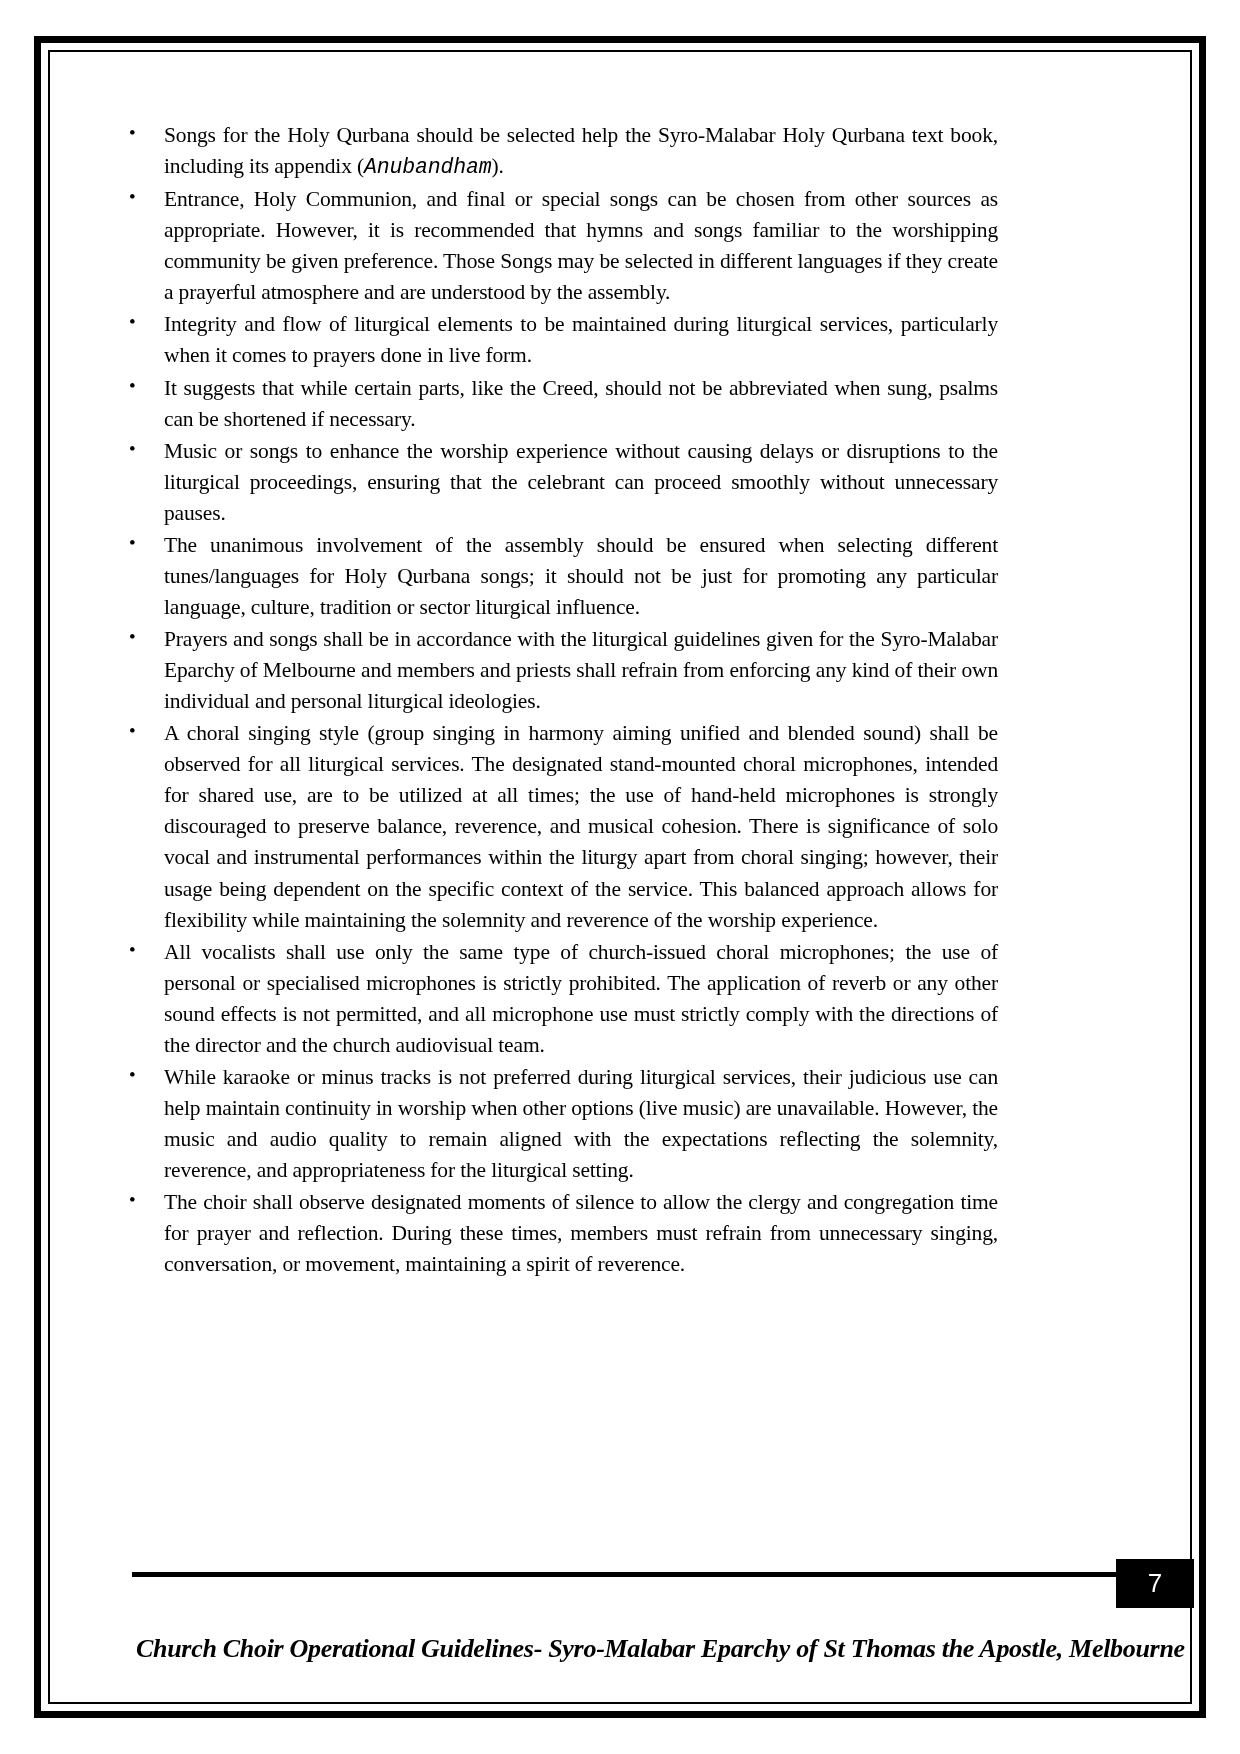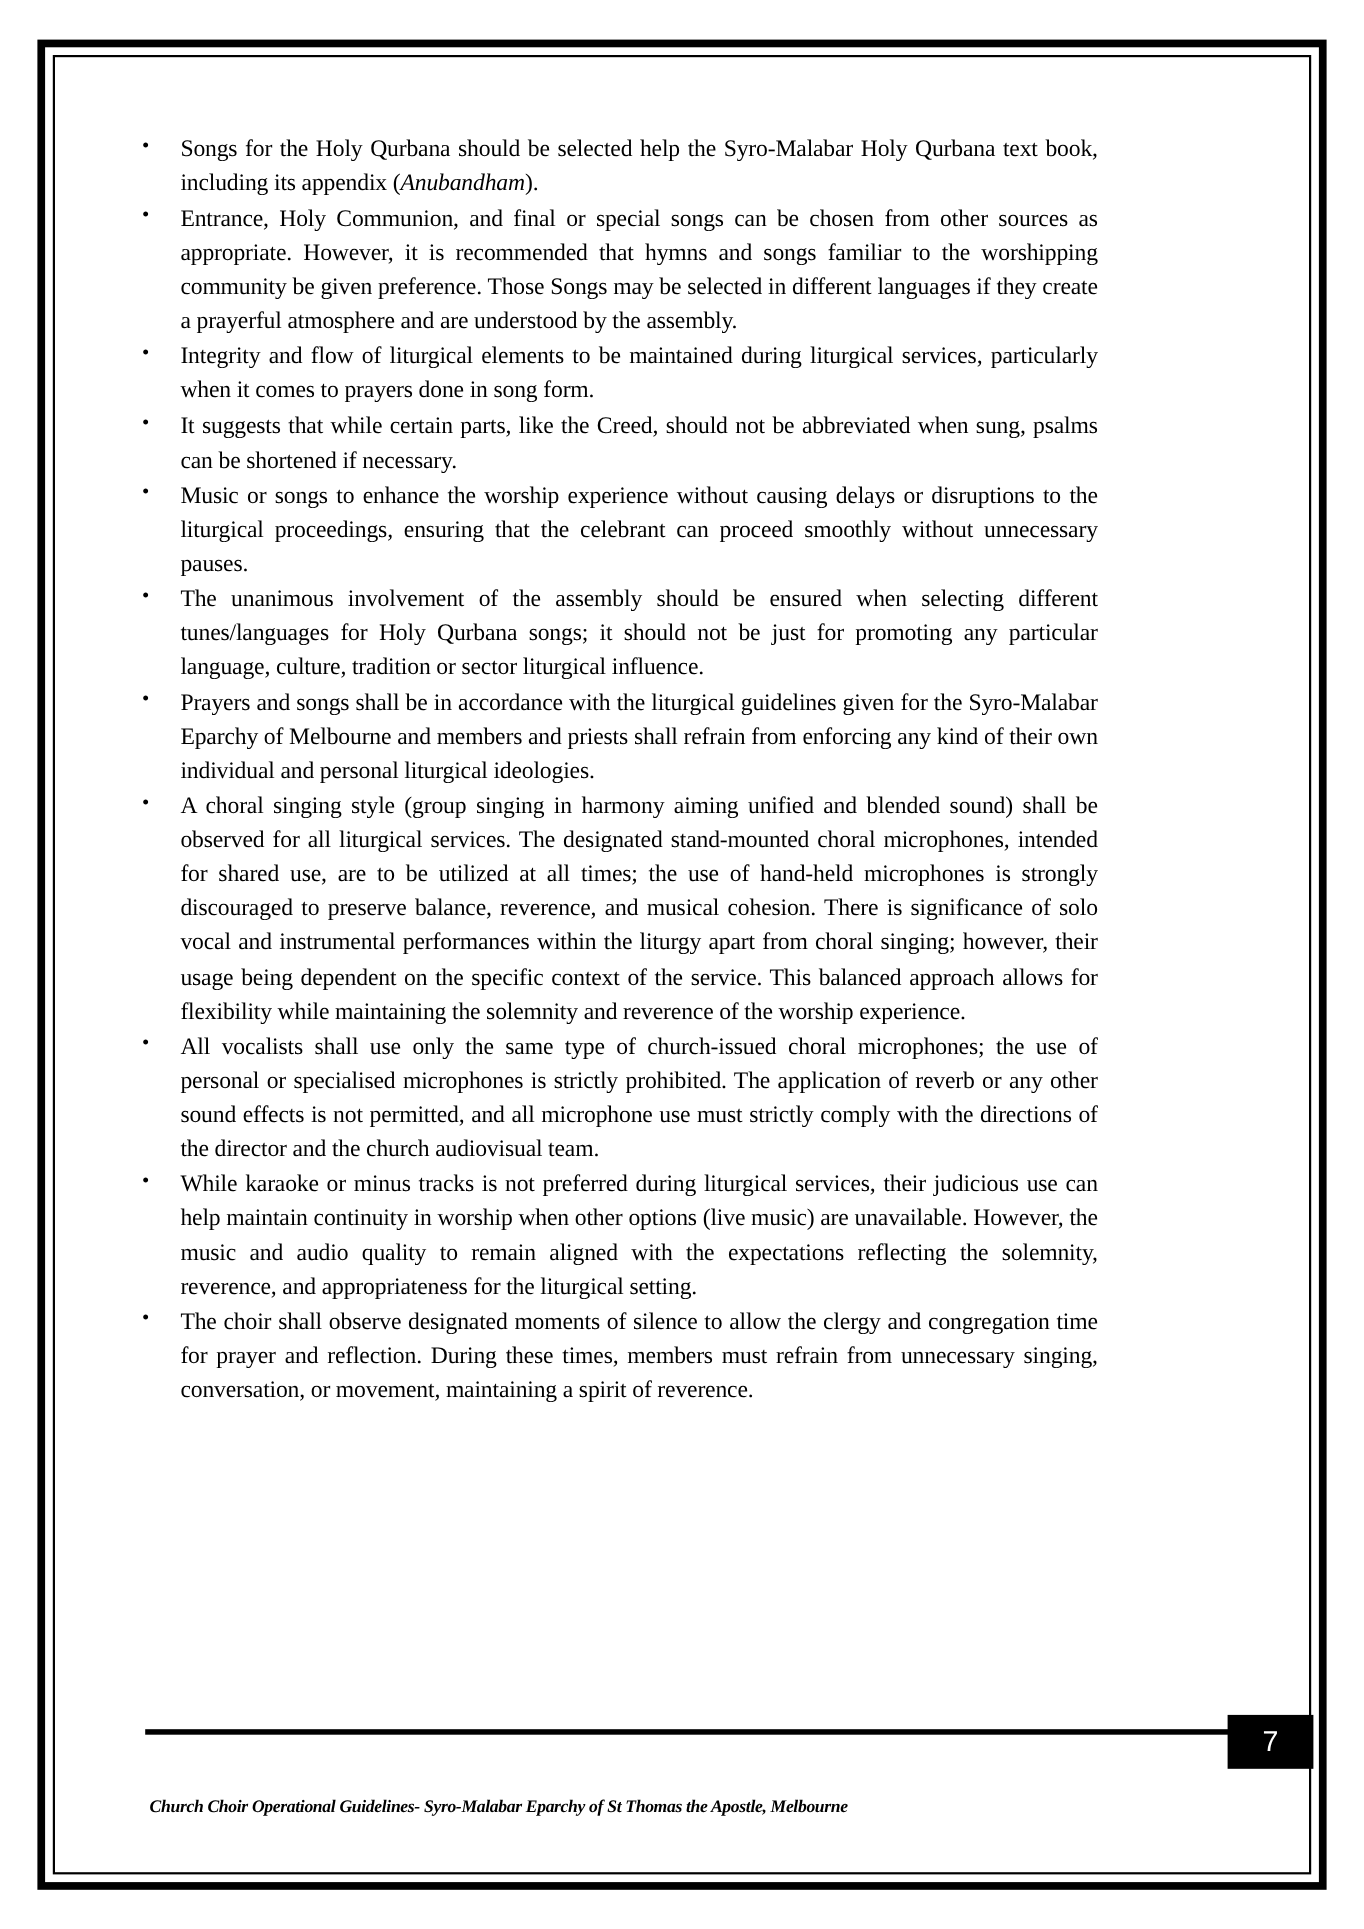--- a/index.html
+++ b/index.html
@@ -72,20 +72,21 @@
     position: absolute;
     left: 11px;
     top: -1px;
     font-size: 19px;
     line-height: 1.445;
   }
 
   .bullet-text i,
   .bullet-text em {
     font-style: italic;
+    font-family: Liberation Mono, monospace;
   }
 
   
   .footer {
     position: absolute;
     left: 118px;
     right: 118px;
     bottom: 108px;
     height: 74px;
   }
@@ -96,21 +97,21 @@
     top: 0px;
     height: 5px;
     background: #000000;
   }
   .footer-text {
     position: absolute;
     left: 18px;
     top: 14px;
     font-style: italic;
     font-weight: bold;
-    font-size: 16px;
+    font-size: 26px;
     letter-spacing: -0.3px;
     white-space: nowrap;
     margin-top: 48px;
   }
   .page-number-box {
     position: absolute;
     right: -72px;
     top: -13px;
     width: 78px;
     height: 49px;
@@ -128,21 +129,21 @@
 
 <div class="page">
 
   <div class="border-outer"></div>
   <div class="border-inner"></div>
 
   <div class="content">
     <ul class="bullet-list">
         <li class="bullet-item"><span class="bullet-marker">•</span><span class="bullet-text"><span>Songs for the Holy Qurbana should be selected help the Syro-Malabar Holy Qurbana text book, including its appendix (</span><i>Anubandham</i><span>).</span></span></li>
         <li class="bullet-item"><span class="bullet-marker">•</span><span class="bullet-text"><span>Entrance, Holy Communion, and final or special songs can be chosen from other sources as appropriate. However, it is recommended that hymns and songs familiar to the worshipping community be given preference. Those Songs may be selected in different languages if they create a prayerful atmosphere and are understood by the assembly.</span></span></li>
-        <li class="bullet-item"><span class="bullet-marker">•</span><span class="bullet-text"><span>Integrity and flow of liturgical elements to be maintained during liturgical services, particularly when it comes to prayers done in song form.</span></span></li>
+        <li class="bullet-item"><span class="bullet-marker">•</span><span class="bullet-text"><span>Integrity and flow of liturgical elements to be maintained during liturgical services, particularly when it comes to prayers done in live form.</span></span></li>
         <li class="bullet-item"><span class="bullet-marker">•</span><span class="bullet-text"><span>It suggests that while certain parts, like the Creed, should not be abbreviated when sung, psalms can be shortened if necessary.</span></span></li>
         <li class="bullet-item"><span class="bullet-marker">•</span><span class="bullet-text"><span>Music or songs to enhance the worship experience without causing delays or disruptions to the liturgical proceedings, ensuring that the celebrant can proceed smoothly without unnecessary pauses.</span></span></li>
         <li class="bullet-item"><span class="bullet-marker">•</span><span class="bullet-text"><span>The unanimous involvement of the assembly should be ensured when selecting different tunes/languages for Holy Qurbana songs; it should not be just for promoting any particular language, culture, tradition or sector liturgical influence.</span></span></li>
         <li class="bullet-item"><span class="bullet-marker">•</span><span class="bullet-text"><span>Prayers and songs shall be in accordance with the liturgical guidelines given for the Syro-Malabar Eparchy of Melbourne and members and priests shall refrain from enforcing any kind of their own individual and personal liturgical ideologies.</span></span></li>
         <li class="bullet-item"><span class="bullet-marker">•</span><span class="bullet-text"><span>A choral singing style (group singing in harmony aiming unified and blended sound) shall be observed for all liturgical services.  The designated stand-mounted choral microphones, intended for shared use, are to be utilized at all times; the use of hand-held microphones is strongly discouraged to preserve balance, reverence, and musical cohesion. There is significance of solo vocal and instrumental performances within the liturgy apart from choral singing; however, their usage being dependent on the specific context of the service. This balanced approach allows for flexibility while maintaining the solemnity and reverence of the worship experience.</span></span></li>
         <li class="bullet-item"><span class="bullet-marker">•</span><span class="bullet-text"><span>All vocalists shall use only the same type of church-issued choral microphones; the use of personal or specialised microphones is strictly prohibited. The application of reverb or any other sound effects is not permitted, and all microphone use must strictly comply with the directions of the director and the church audiovisual team.</span></span></li>
         <li class="bullet-item"><span class="bullet-marker">•</span><span class="bullet-text"><span>While karaoke or minus tracks is not preferred during liturgical services, their judicious use can help maintain continuity in worship when other options (live music) are unavailable. However, the music and audio quality to remain aligned with the expectations reflecting the solemnity, reverence, and appropriateness for the liturgical setting.</span></span></li>
         <li class="bullet-item"><span class="bullet-marker">•</span><span class="bullet-text"><span>The choir shall observe designated moments of silence to allow the clergy and congregation time for prayer and reflection. During these times, members must refrain from unnecessary singing, conversation, or movement, maintaining a spirit of reverence.</span></span></li>
       </ul>
   </div>

